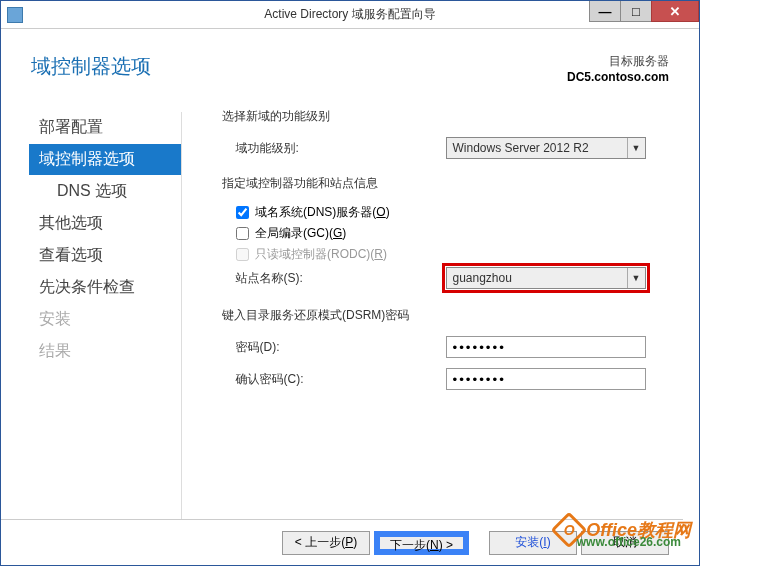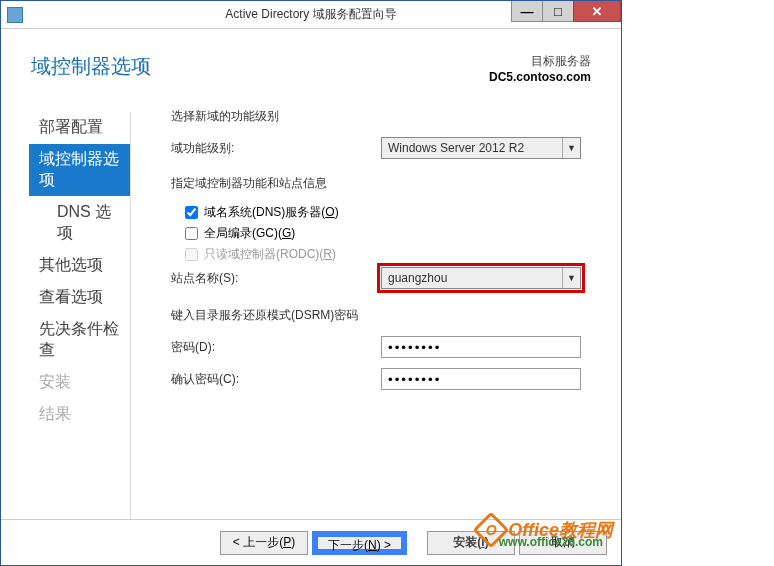--- a/index.html
+++ b/index.html
@@ -1,17 +1,17 @@
 <!DOCTYPE html>
 <html><head>
   <meta charset="utf-8">
   <style>
     * { box-sizing: border-box; margin: 0; padding: 0; }
     body { font-family: "Microsoft YaHei", "Segoe UI", sans-serif; font-size: 12px; background: #fff; }
-    .window { width: 622px; height: 566px; border: 1px solid #2b579a; position: relative; background: #fff; overflow: hidden; }
+    .window { width: 700px; height: 566px; border: 1px solid #2b579a; position: relative; background: #fff; overflow: hidden; }
 
     .titlebar { height: 28px; background: #fff; border-bottom: 1px solid #ccc; display: flex; align-items: center; position: relative; }
     .title-icon { width: 16px; height: 16px; margin-left: 6px; background: #6aa5d8; border: 1px solid #3d7aad; }
     .title-text { position: absolute; left: 50%; transform: translateX(-50%); color: #333; font-size: 12px; }
     .win-controls { position: absolute; right: 0; top: -1px; display: flex; }
     .win-btn { width: 32px; height: 22px; border: 1px solid #8a8a8a; background: #d8d8d8; display: flex; align-items: center; justify-content: center; font-size: 13px; font-weight: bold; margin-left: -1px; cursor: pointer; }
     .win-btn.min { background: #d3d3d3; }
     .win-btn.max { background: #d3d3d3; }
     .win-btn.close { background: #c75050; color: #fff; width: 48px; border-color: #a83a3a; }
     .header-area { padding: 24px 30px 8px 30px; display: flex; justify-content: space-between; align-items: flex-start; }
@@ -38,23 +38,23 @@
     .checkbox-row input { margin-right: 6px; }
     .checkbox-row.disabled { color: #999; }
     .checkbox-row.disabled input { accent-color: #ccc; }
     .checkbox-row .underline { text-decoration: underline; }
 
     .pwd-input { width: 200px; height: 22px; border: 1px solid #999; padding: 2px 6px; font-family: inherit; letter-spacing: 2px; }
     .link { color: #1a6fb3; cursor: pointer; }
     .link-more { position: absolute; bottom: 8px; left: 40px; }
     .separator-v { width: 1px; background: #ddd; margin: 20px 0; }
 
-    .footer { height: 46px; border-top: 1px solid #ccc; display: flex; align-items: center; justify-content: flex-end; padding-right: 14px; gap: 4px; background: #fff; position: absolute; bottom: 0; left: 0; right: 0; }
+    .footer { height: 46px; border-top: 1px solid #ccc; display: flex; align-items: center; justify-content: flex-end; padding-right: 14px; gap: 4px; background: #fff; position: absolute; bottom: 0; left: 0; right: 16px; }
     .footer button { height: 24px; min-width: 88px; border: 1px solid #999; background: #eee; font-family: inherit; font-size: 12px; cursor: pointer; padding: 0 10px; }
-    .footer button:disabled { color: #404040; cursor: default; font-weight: bold; }
+    .footer button:disabled { color: #1d4ed8; cursor: default; }
     .footer button.default { border: 6px solid #3b82f6; }
 
     .watermark { position: absolute; right: 8px; bottom: 22px; display: flex; align-items: center; gap: 4px; font-size: 18px; font-weight: bold; font-style: italic; pointer-events: none; }
     .watermark .logo { width: 26px; height: 26px; border: 3px solid #e67817; border-radius: 4px; transform: rotate(45deg); display:flex; align-items:center; justify-content:center; }
     .watermark .logo span { transform: rotate(-45deg); color: #e67817; font-size:14px; font-weight:bold; }
     .watermark .t1 { color: #e67817; }
     .watermark .t2 { color: #3b8a3b; font-size:12px; font-style:normal; position:absolute; right:10px; bottom:10px; }
     .col-wrap { display:flex; flex-direction:column; height:100%; }
   </style>
 </head>

